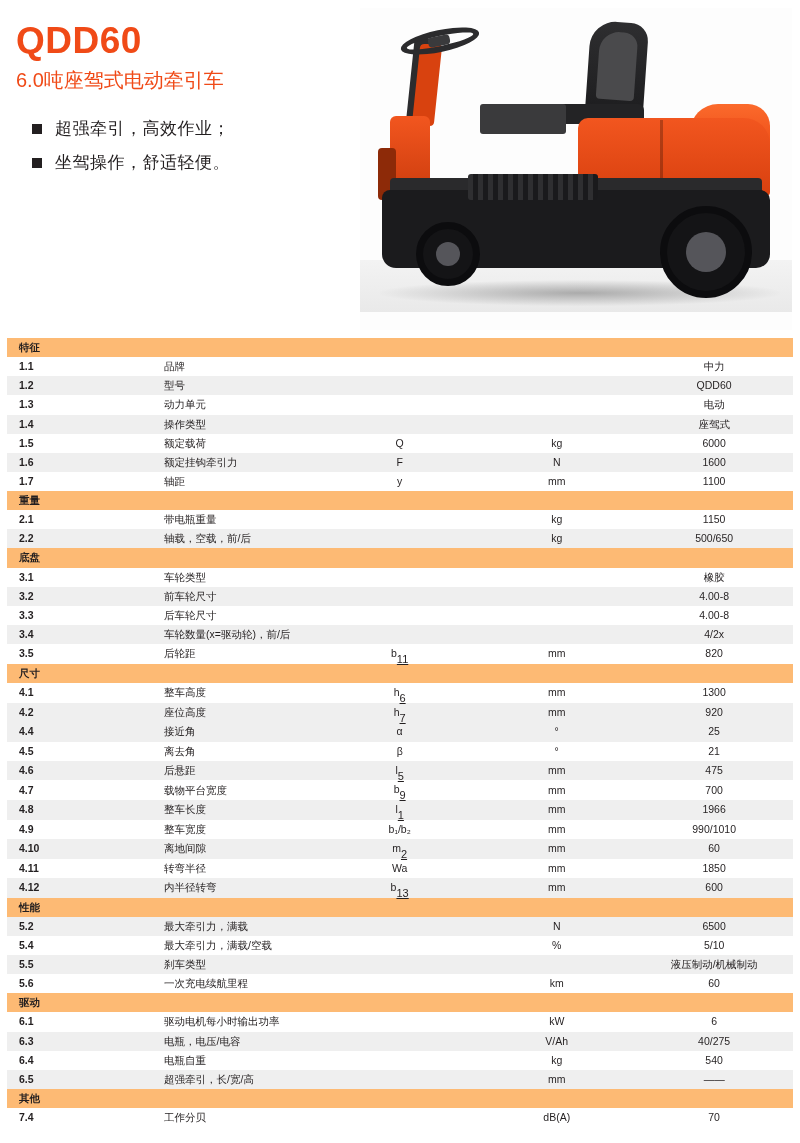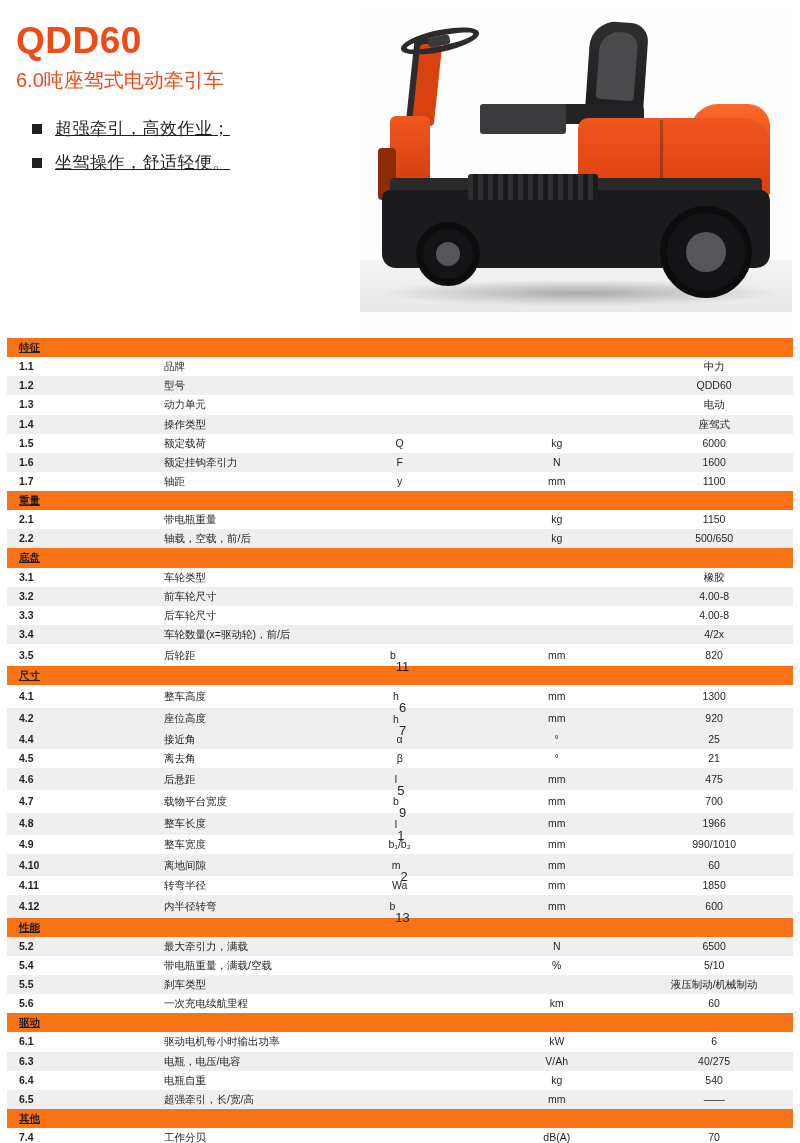--- a/index.html
+++ b/index.html
@@ -33,21 +33,21 @@
     margin: 0 0 10px 2px;
     font-family: "Liberation Sans", sans-serif;
   }
   .subtitle {
     font-size: 20px;
     font-weight: normal;
     color: #f04a17;
     margin: 0 0 26px 2px;
     line-height: 1.1;
   }
-  .bullets { margin: 0 0 0 18px; text-decoration: underline; }
+  .bullets { margin: 0 0 0 18px; }
   .bullet-row {
     display: flex;
     align-items: center;
     margin-bottom: 11px;
   }
   .bullet-mark {
     width: 10px;
     height: 10px;
     background: #231f20;
     margin-right: 13px;
@@ -240,30 +240,30 @@
     border-collapse: collapse;
     font-size: 10.5px;
     table-layout: fixed;
   }
   .spec-table td {
     padding: 3px 0 3px 0;
     line-height: 1.25;
     vertical-align: middle;
     height: 19px;
   }
-  tr.band td { background: #f97316; text-decoration: underline; }
+  tr.band td { background: #fdba74; }
   tr.row-alt td { background: #efefef; }
   tr.row-norm td { background: #ffffff; }
   .c-no   { width: 38px; padding-left: 12px !important; font-weight: bold; }
   .c-name { width: 250px; }
   .c-sym  { width: 92px; text-align: center; }
   .c-unit { width: 100px; text-align: center; }
   .c-val  { text-align: center; }
   .band .c-no { font-weight: bold; }
-  sub { font-size: 13px; vertical-align: baseline; position: relative; top: 12px; }
+  sub { font-size: 11px; vertical-align: baseline; position: relative; top: 6px; text-decoration: underline; }
 </style>
 </head>
 <body>
 
 <div class="header">
   <div class="title-block">
     <div class="model-title">QDD60</div>
     <div class="subtitle">6.0吨座驾式电动牵引车</div>
     <div class="bullets">
       <div class="bullet-row">
@@ -498,21 +498,21 @@
       </tr>
       <tr class="row-alt">
         <td class="c-no">5.2</td>
         <td class="c-name">最大牵引力，满载</td>
         <td class="c-sym"></td>
         <td class="c-unit">N</td>
         <td class="c-val">6500</td>
       </tr>
       <tr class="row-norm">
         <td class="c-no">5.4</td>
-        <td class="c-name">带电瓶重量，满载/空载</td>
+        <td class="c-name">最大牵引力，满载/空载</td>
         <td class="c-sym"></td>
         <td class="c-unit">%</td>
         <td class="c-val">5/10</td>
       </tr>
       <tr class="row-alt">
         <td class="c-no">5.5</td>
         <td class="c-name">刹车类型</td>
         <td class="c-sym"></td>
         <td class="c-unit"></td>
         <td class="c-val">液压制动/机械制动</td>

